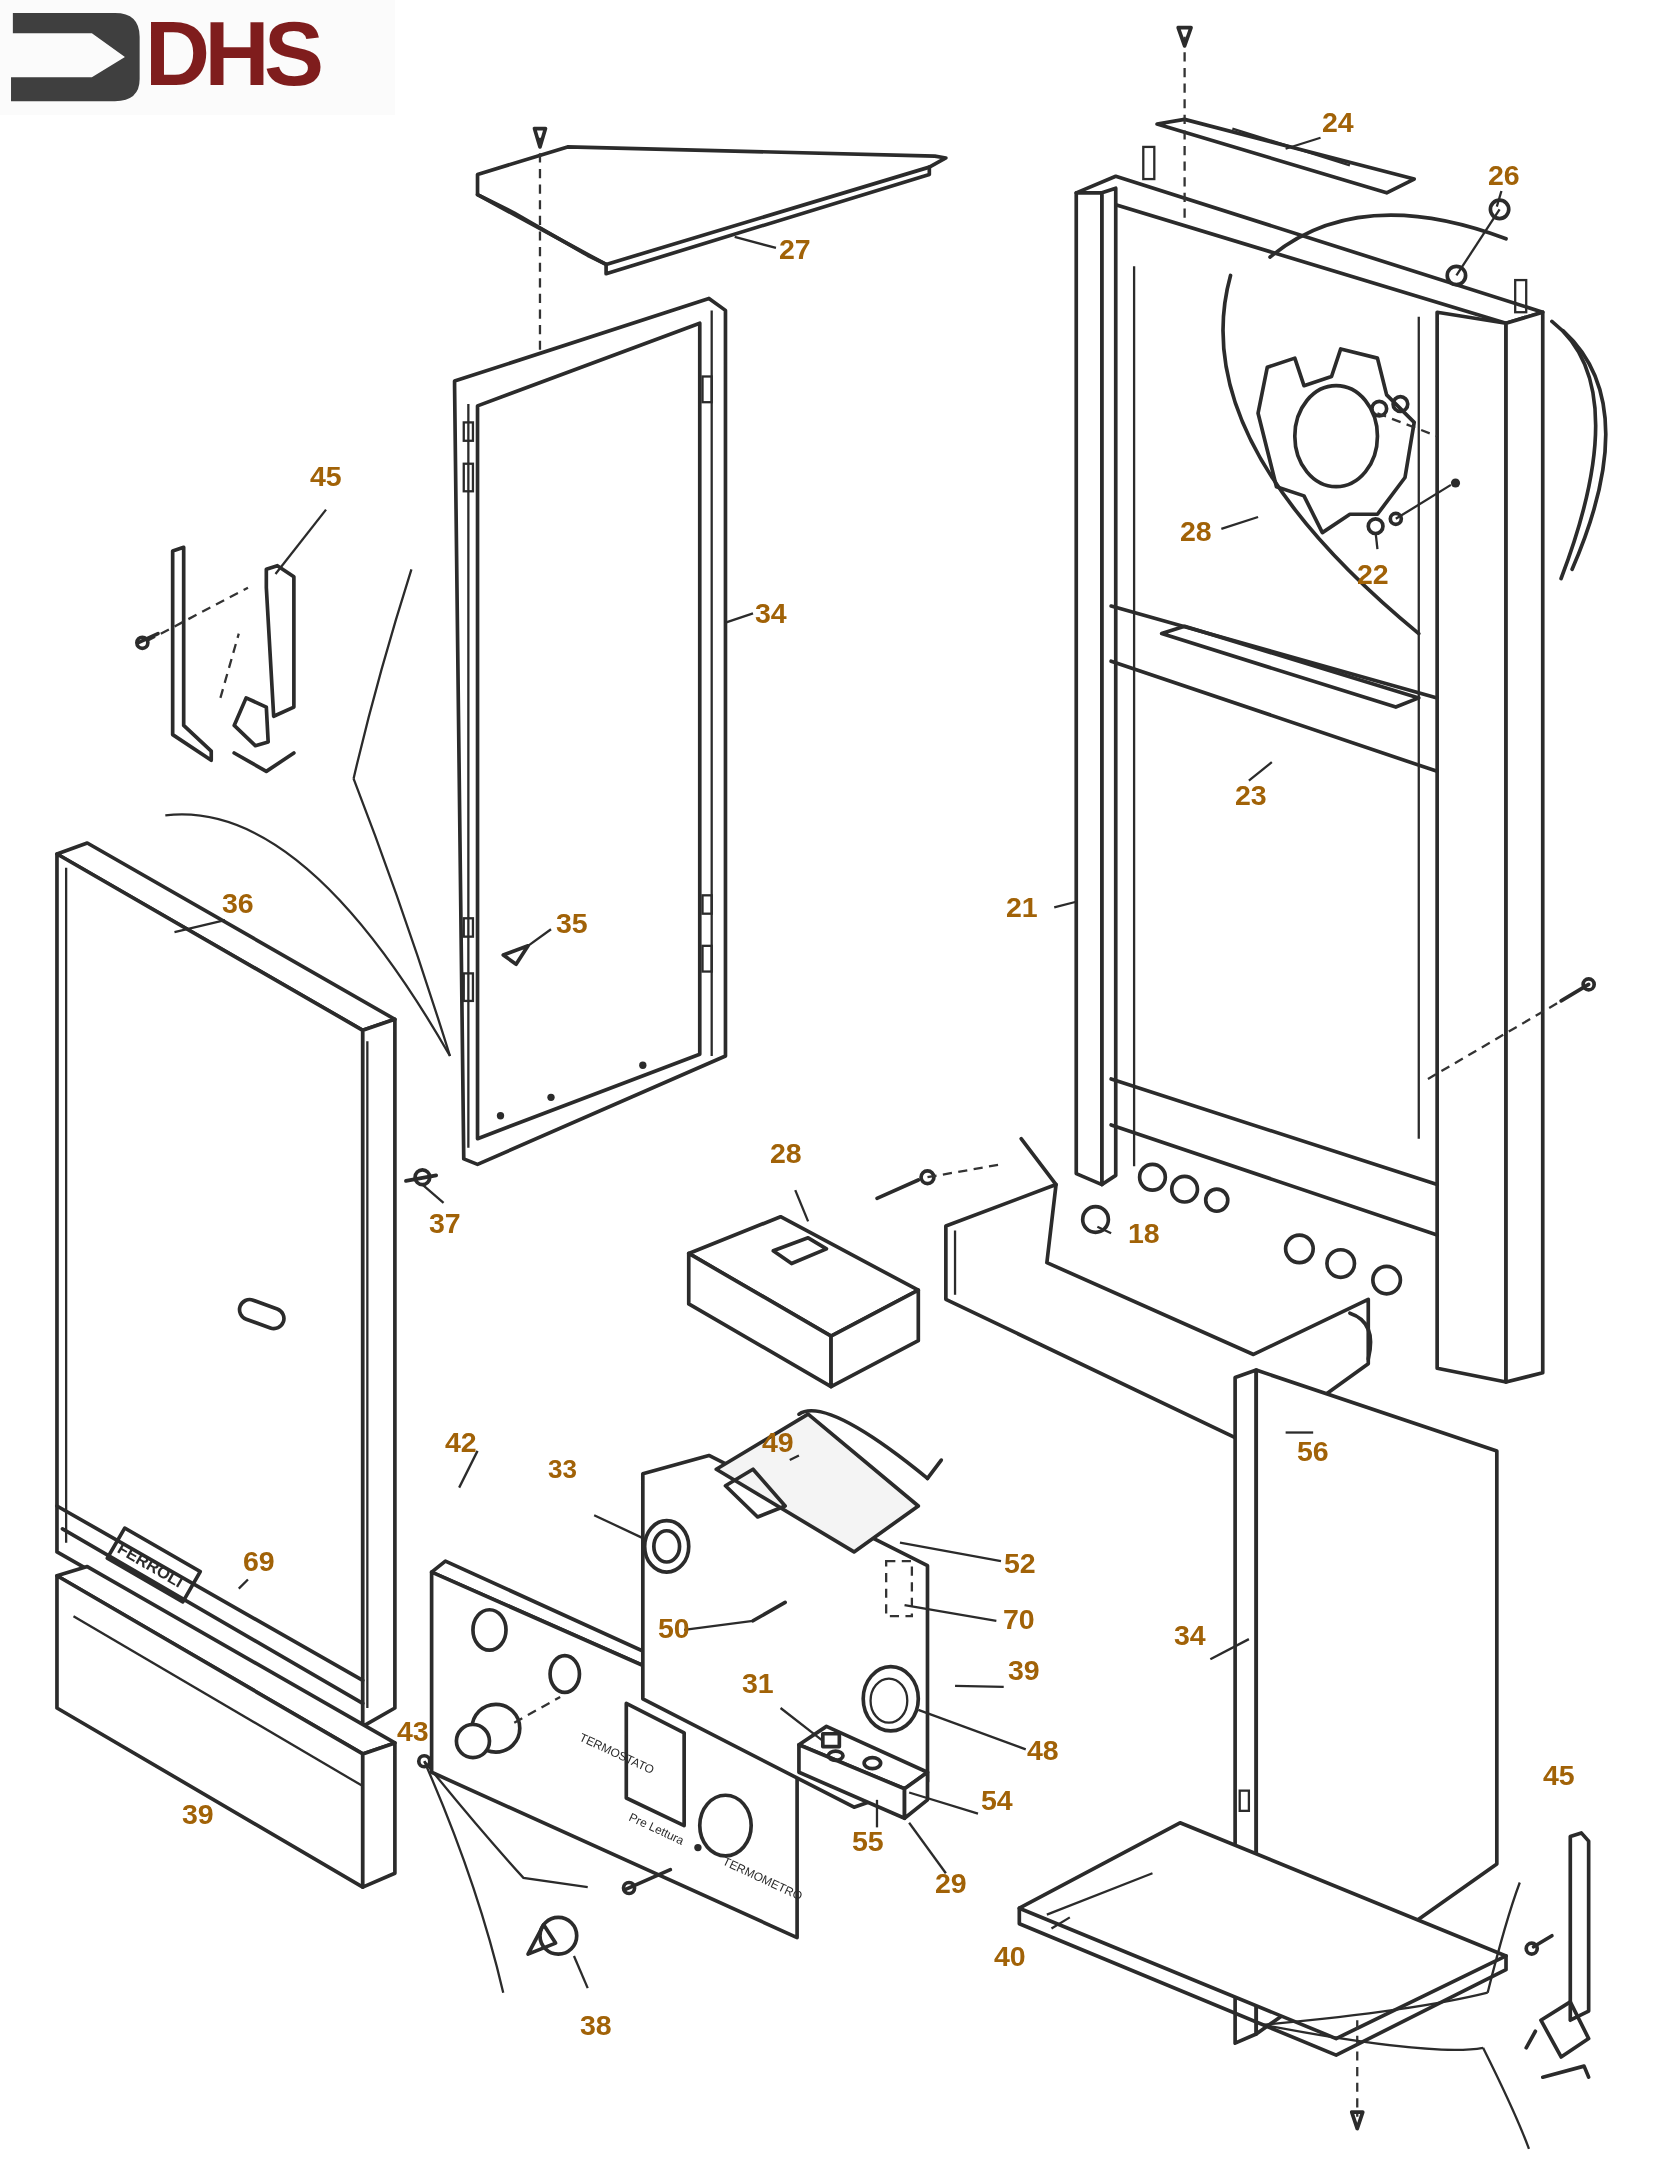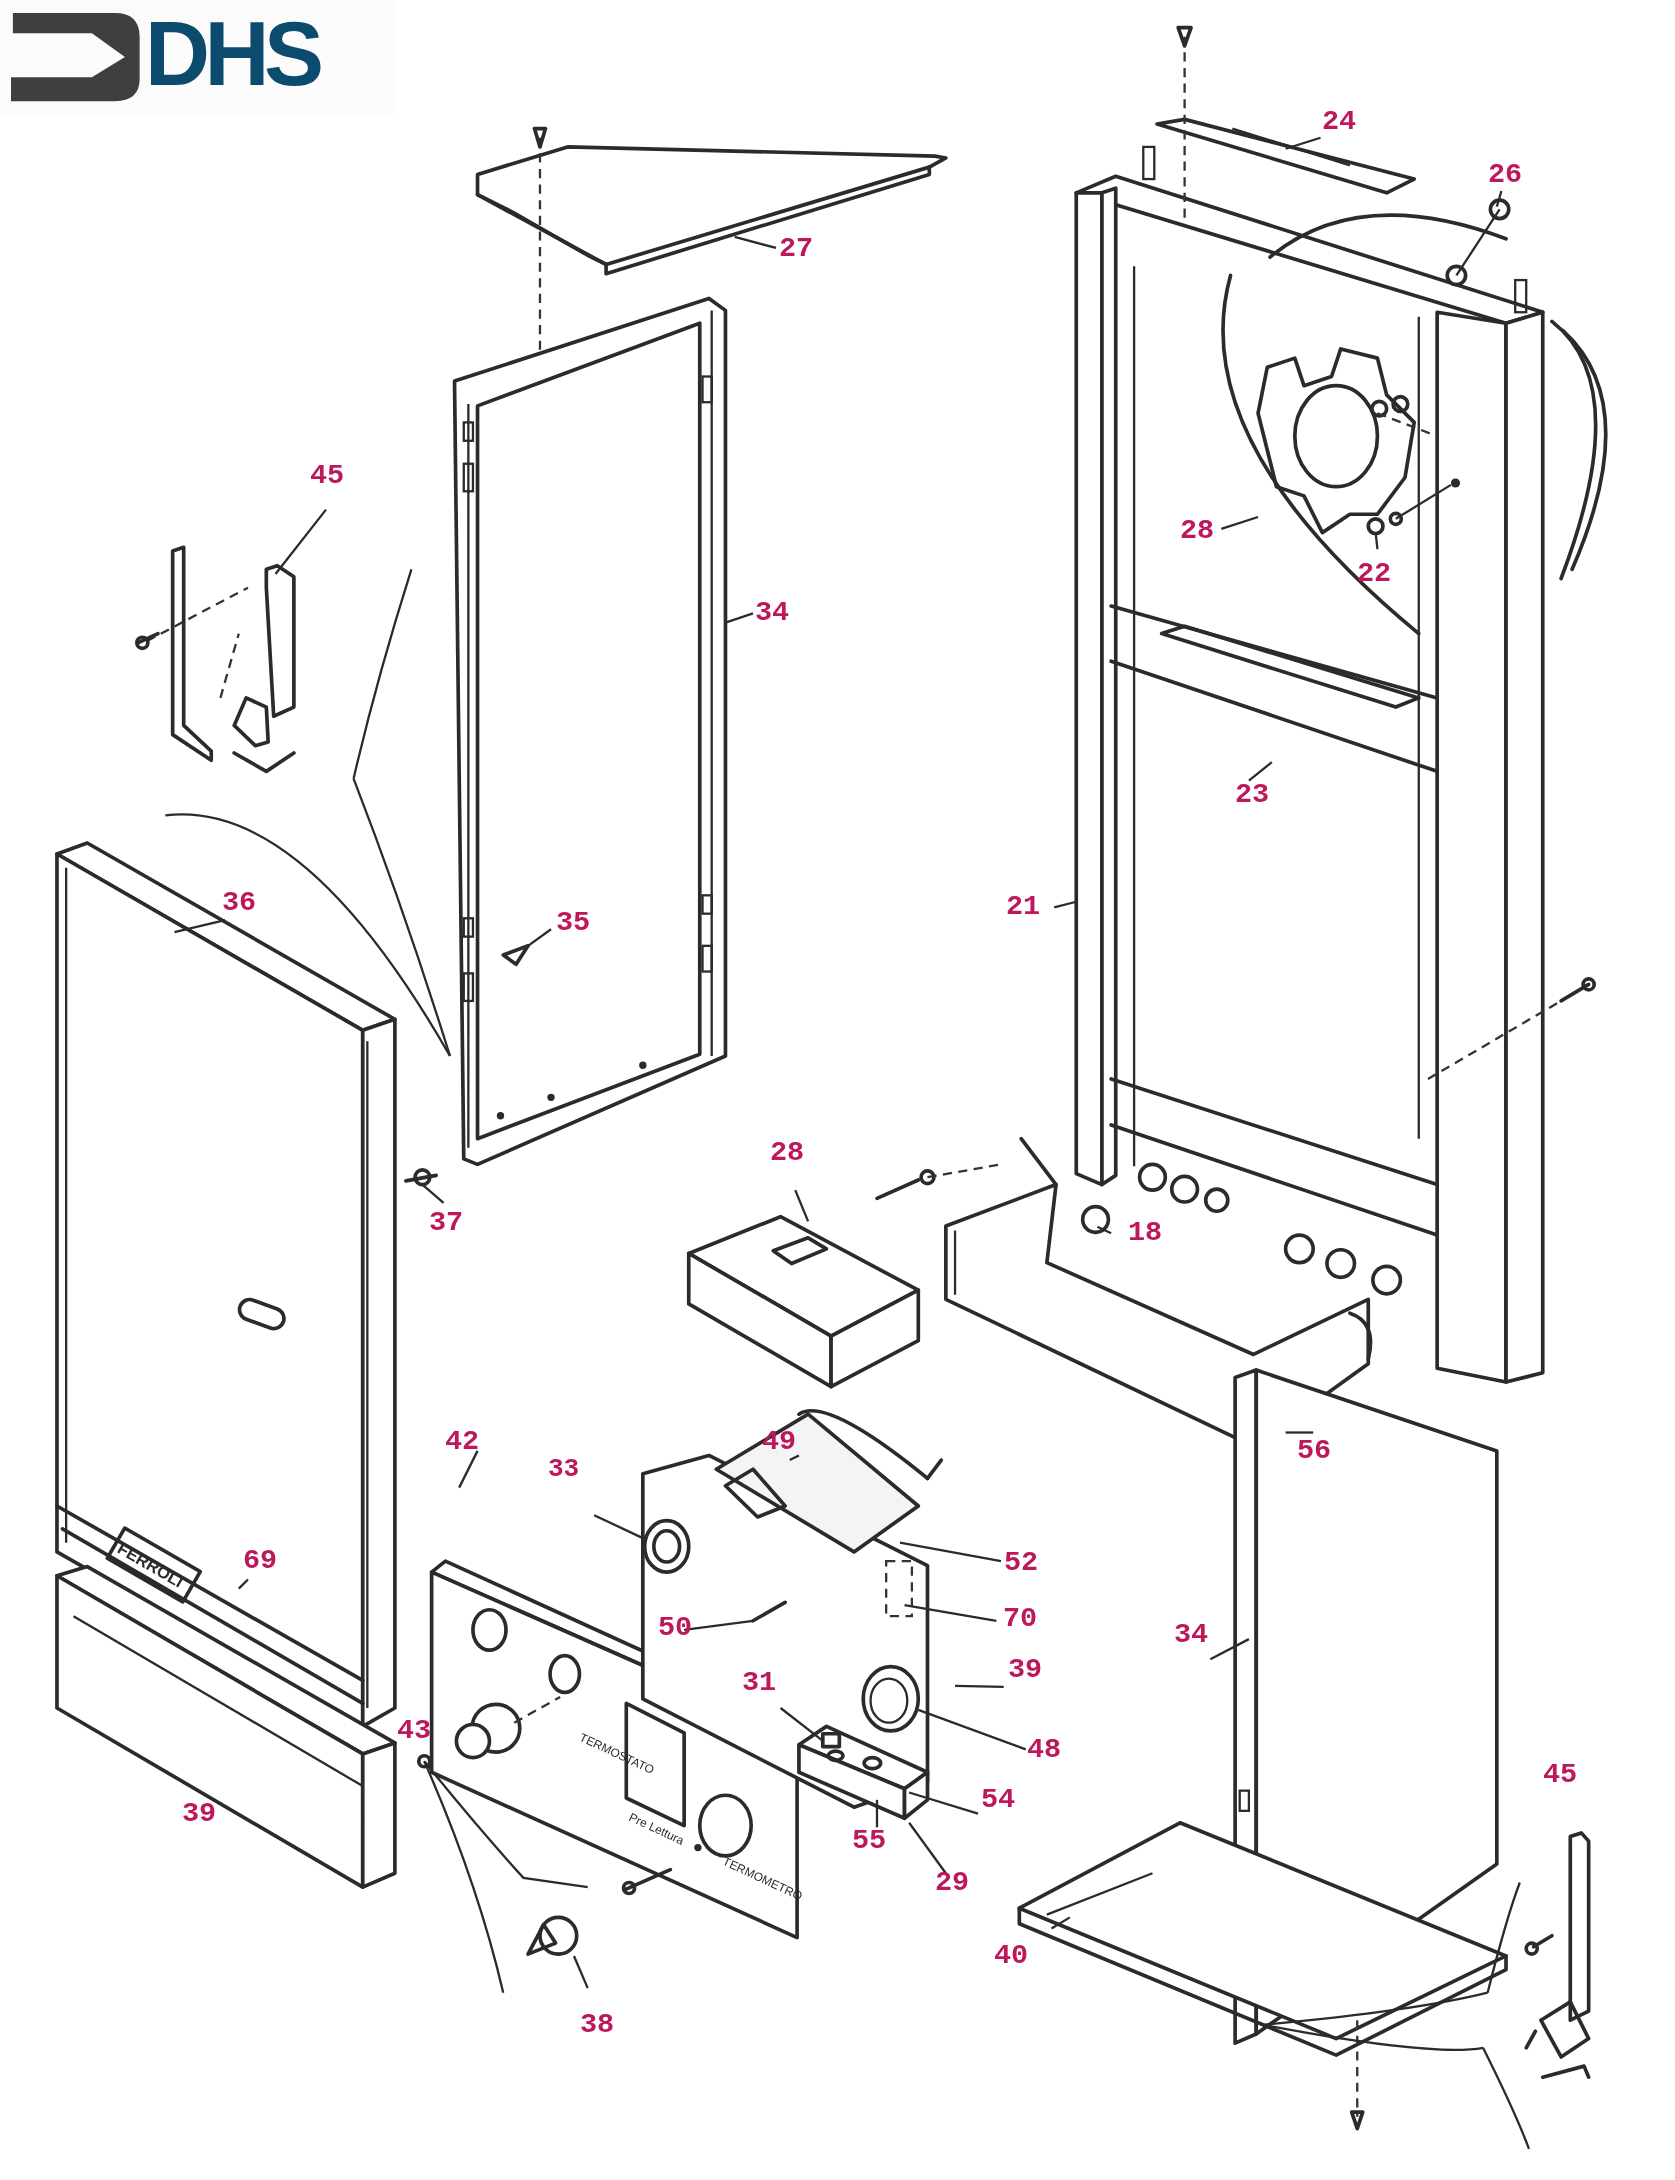--- a/index.html
+++ b/index.html
@@ -1,20 +1,20 @@
 <!DOCTYPE html>
 <html style="font-size:14.7px"><head>
 <meta charset="utf-8">
 <style>
   html,body{margin:0;padding:0;background:#ffffff;}
   body{width:1675px;height:2180px;position:relative;overflow:hidden;font-family:"Liberation Sans",sans-serif;}
   #logo{position:absolute;left:0;top:0;width:395px;height:115px;background:#fbfbfb;}
-  #logo .dhs{position:absolute;left:145px;top:9.2px;font-family:"Liberation Sans",sans-serif;font-weight:bold;font-size:90px;letter-spacing:-5.5px;color:#0c4a6e;line-height:1;}
+  #logo .dhs{position:absolute;left:145px;top:9.2px;font-family:"Liberation Sans",sans-serif;font-weight:bold;font-size:90px;letter-spacing:-5.5px;color:#7f1d1d;line-height:1;}
   #drawing{position:absolute;left:0;top:0;}
-  .lbl{position:absolute;font-family:Liberation Mono, monospace;font-size:28.5px;font-weight:bold;color:#be185d;line-height:1;}
+  .lbl{position:absolute;font-family:Liberation Sans, sans-serif;font-size:28.5px;font-weight:bold;color:#a16207;line-height:1;}
   svg .ln{stroke:#2b2b2b;stroke-width:4;fill:none;stroke-linejoin:round;stroke-linecap:round;}
   svg .thin{stroke:#2b2b2b;stroke-width:2.5;fill:none;}
   svg .dash{stroke:#333;stroke-width:2.5;fill:none;stroke-dasharray:10 7;}
   svg .fillw{fill:#ffffff;}
   svg .fillg{fill:#f4f4f4;}
   svg .dot{fill:#2b2b2b;}
 </style>
 </head>
 <body>
 

